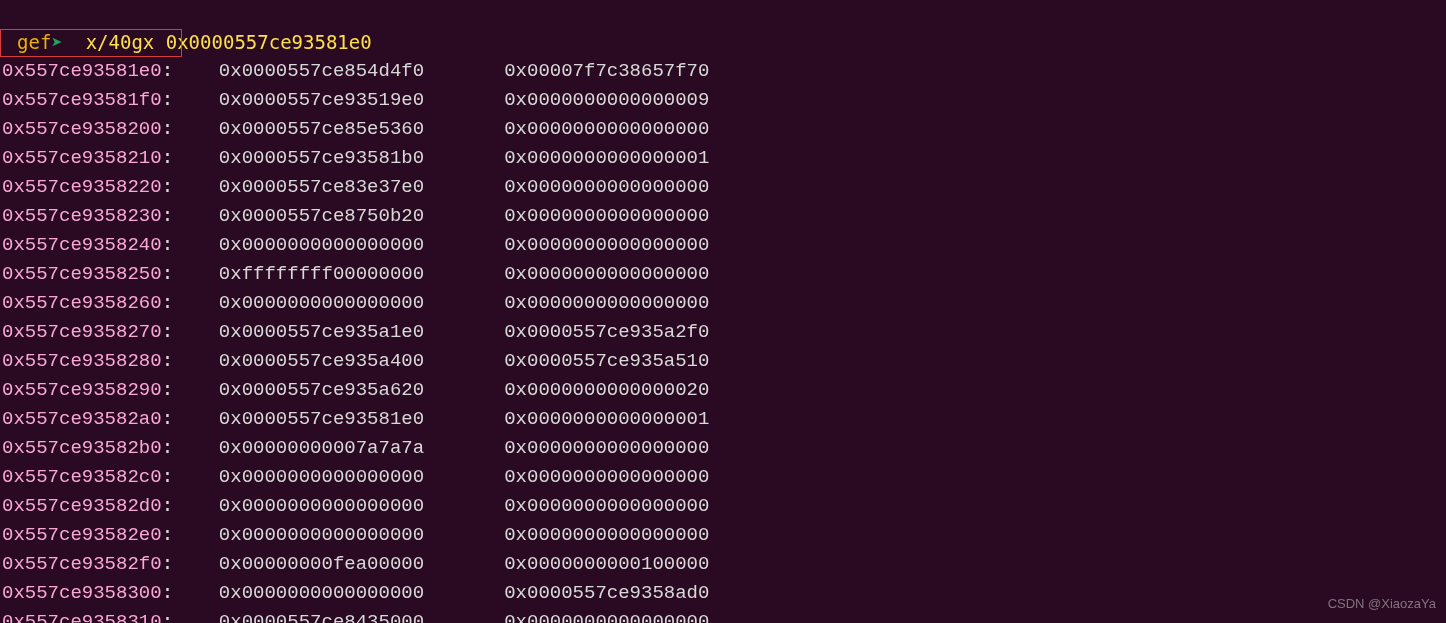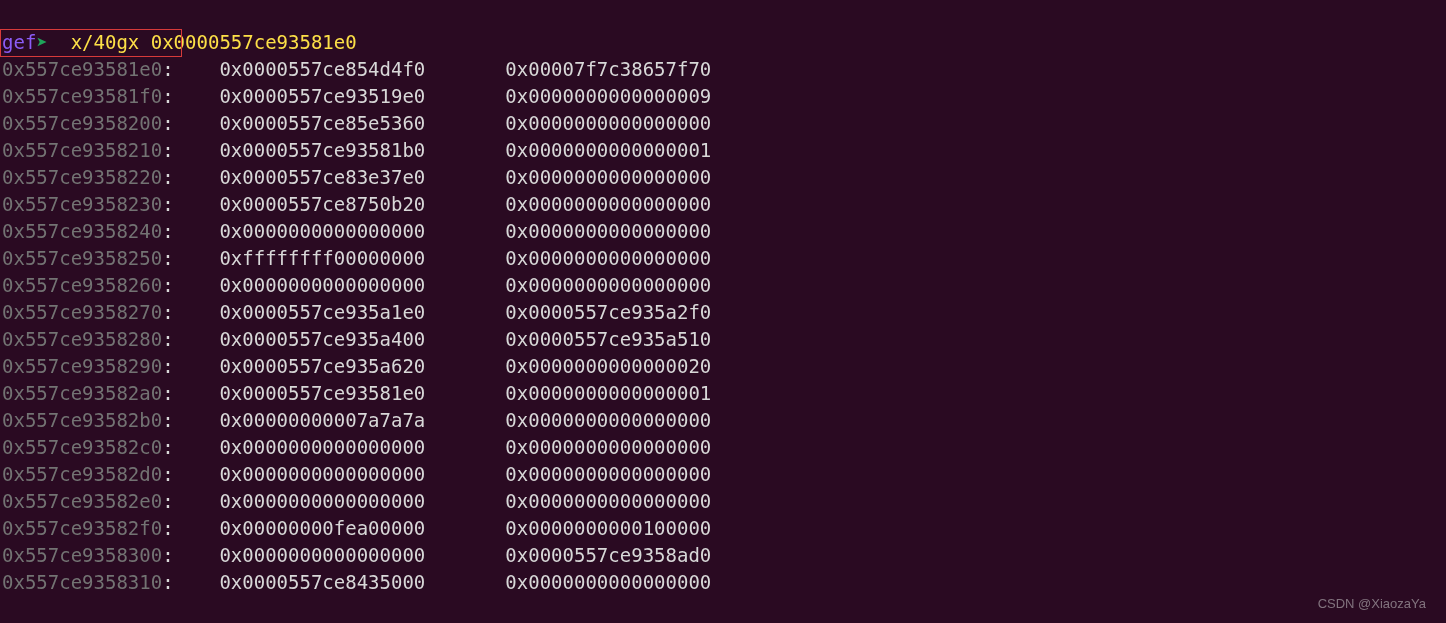--- a/index.html
+++ b/index.html
@@ -13,34 +13,34 @@
     line-height: 27px;
     color: #d8d8d8;
     overflow: hidden;
     position: relative;
   }
   .term {
     white-space: pre;
     padding-left: 2px;
     padding-top: 2px;
   }
-  .prompt-name { color: #8b5cf6; }
+  .prompt-name { color: #eab308; padding-left: 15px; }
   .prompt-arrow { color: #1fa45a; }
   .cmd { color: #fde047; }
-  .addr { color: #737373; }
+  .addr { color: #f9a8d4; font-family: Liberation Mono, monospace; }
   .sep { color: #d8d8d8; }
-  .val { color: #d8d8d8; }
+  .val { color: #d8d8d8; font-family: Liberation Mono, monospace; }
   .highlight {
     position: absolute;
     border: 1px solid #d63a3a;
     pointer-events: none;
   }
   .watermark {
     position: absolute;
-    right: 20px;
+    right: 10px;
     bottom: 6px;
     color: rgba(200,200,200,0.55);
     font-family: Arial, sans-serif;
     font-size: 13px;
     pointer-events: none;
   }
 </style>
 </head>
 <body>
 

